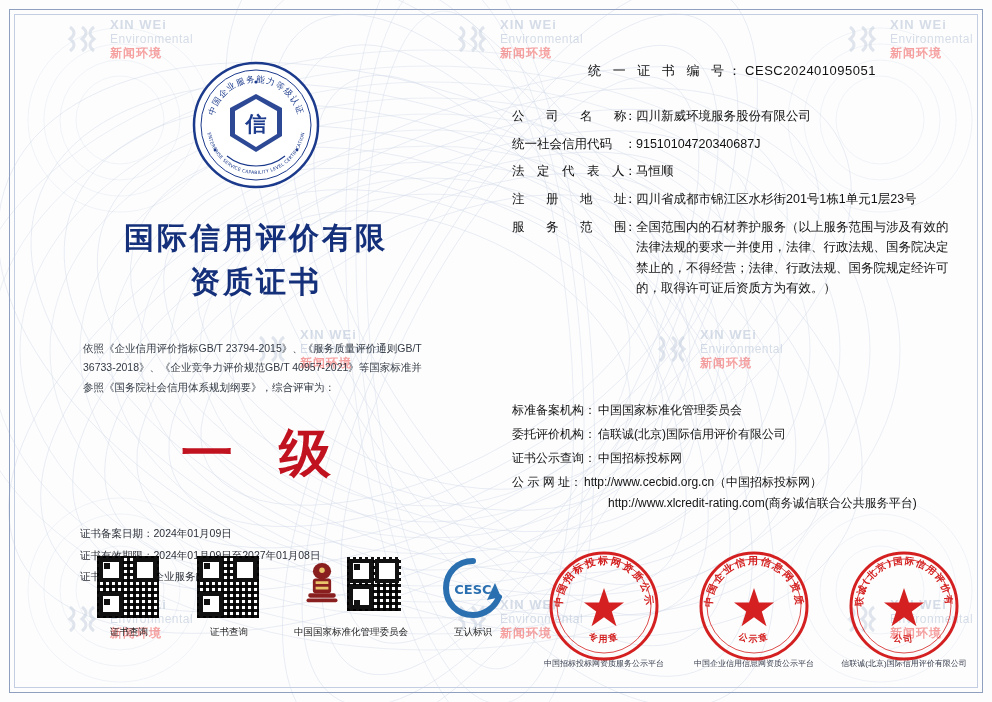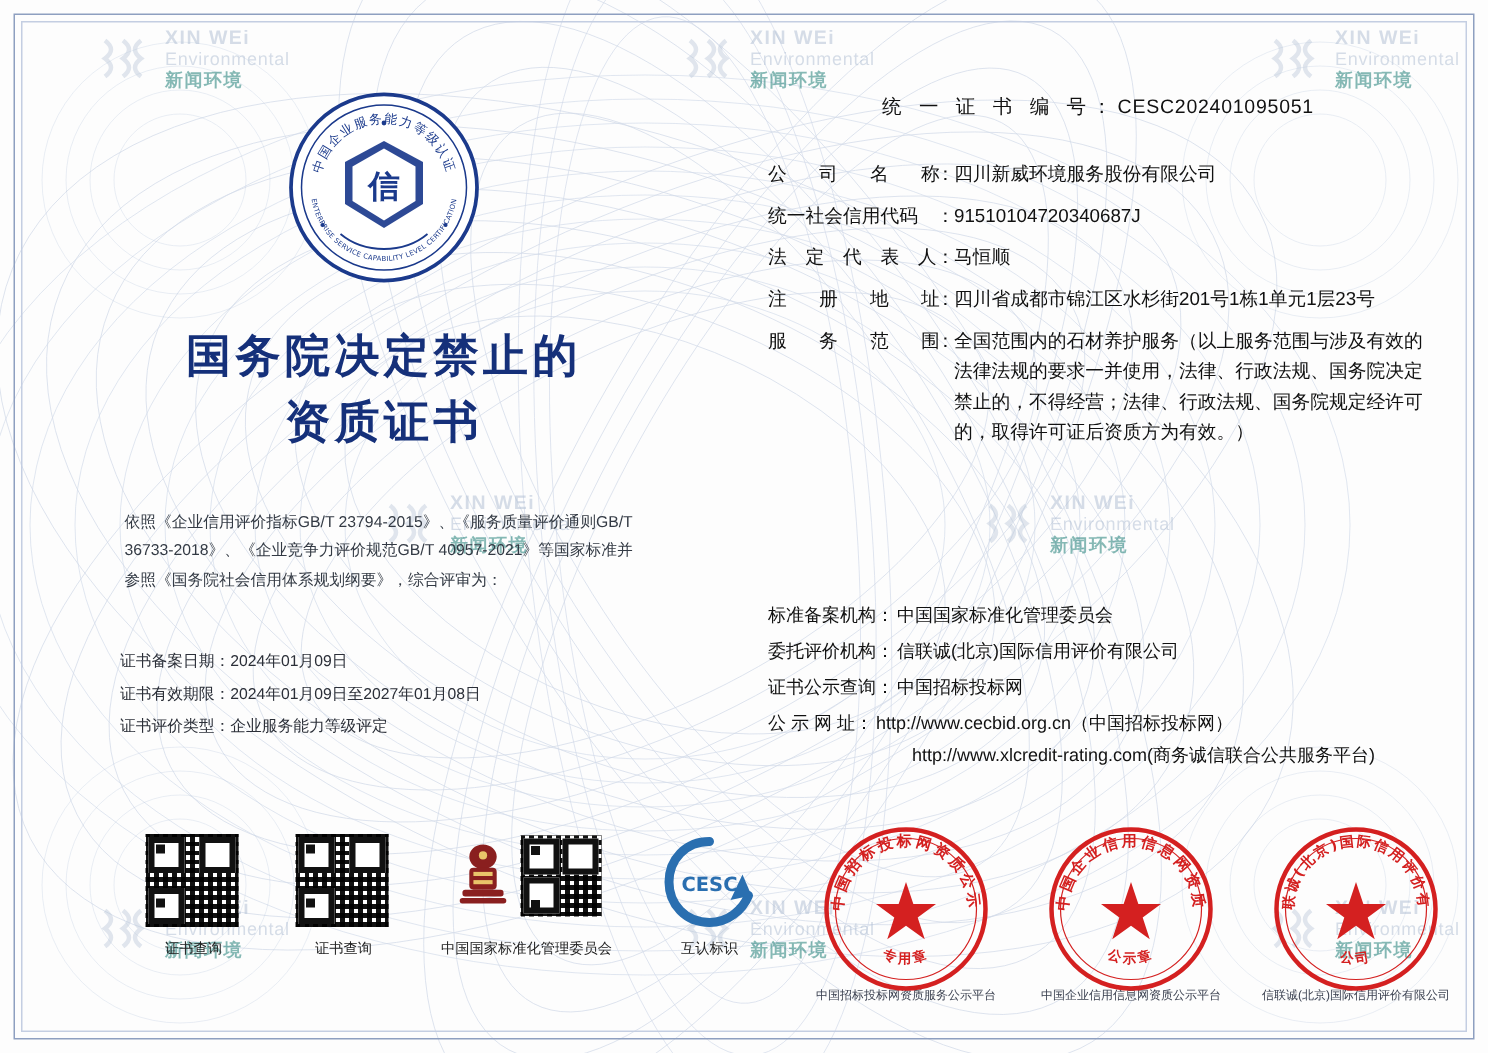--- a/index.html
+++ b/index.html
@@ -48,21 +48,21 @@
     width: 40px; height: 40px;
     position: relative;
     flex: none;
     opacity: .85;
   }
   .wm .wm-text {
     line-height: 1.15;
   }
   .wm .wm-t1 { font-size: 13px; font-weight: bold; letter-spacing: 1px; color:#aebdd2;}
   .wm .wm-t2 { font-size: 12px; font-weight: normal; letter-spacing: .5px; color:#aebdd2;}
-  .wm .wm-t3 { font-size: 12px; font-weight: bold; letter-spacing: 1px; color:#0f766e;}
+  .wm .wm-t3 { font-size: 12px; font-weight: bold; letter-spacing: 1px; color:#ef4444;}
 
   
   .frame-outer {
     position: absolute;
     left: 9px; top: 9px; right: 9px; bottom: 9px;
     border: 1px solid #8e9fc0;
   }
   .frame-inner {
     position: absolute;
     left: 14px; top: 14px; right: 14px; bottom: 14px;
@@ -503,26 +503,27 @@
           </g>
           <g fill="#1b3a8c">
             <circle cx="65" cy="22" r="1.6"></circle>
             <circle cx="24" cy="90" r="1.4"></circle>
             <circle cx="106" cy="90" r="1.4"></circle>
           </g>
         </svg>
       </div>
 
       <div class="cert-title">
-        <div>国务院决定禁止的</div>
+        <div>国际信用评价有限</div>
         <div>资质证书</div>
       </div>
 
       <div class="basis">依照《企业信用评价指标GB/T 23794-2015》、《服务质量评价通则GB/T 36733-2018》、《企业竞争力评价规范GB/T 40957-2021》等国家标准并参照《国务院社会信用体系规划纲要》，综合评审为：</div>
 
+      <div class="grade">一 级</div>
 
       <div class="left-dates">
         <div>证书备案日期：2024年01月09日</div>
         <div>证书有效期限：2024年01月09日至2027年01月08日</div>
         <div>证书评价类型：企业服务能力等级评定</div>
       </div>
     </div>
 
     <div class="right-col">
       <div class="cert-no">

